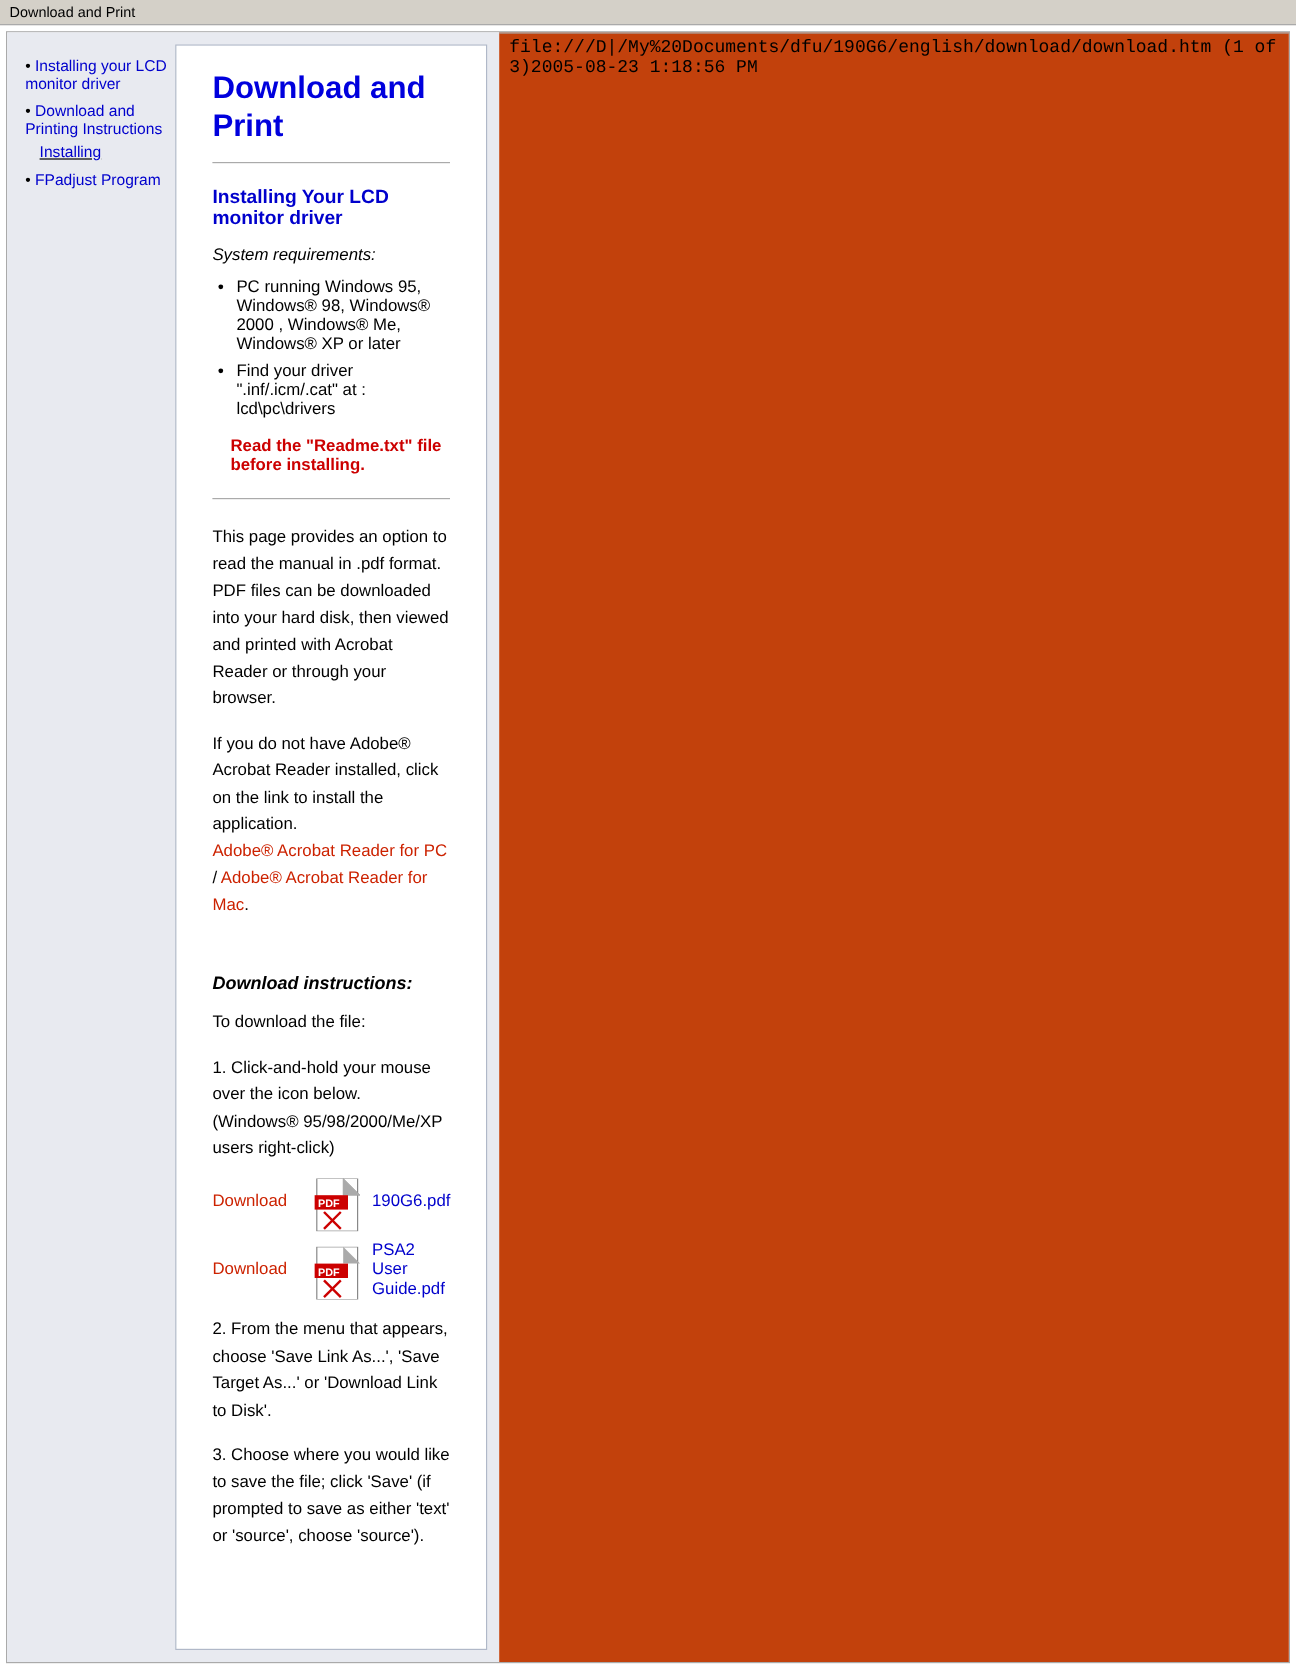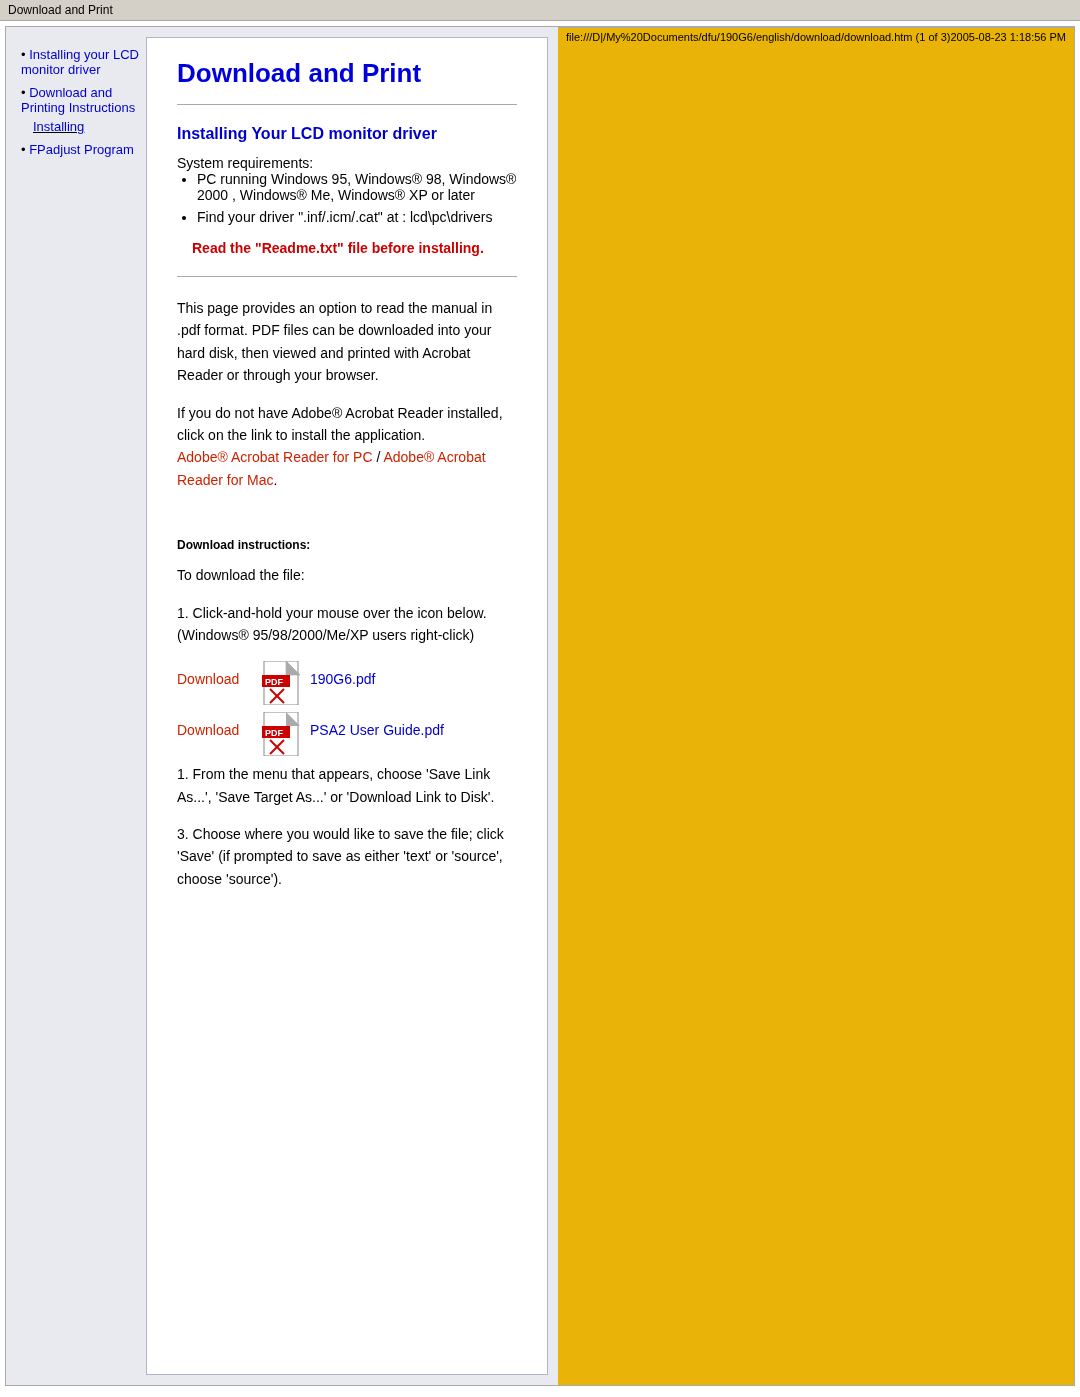--- a/index.html
+++ b/index.html
@@ -69,20 +69,22 @@
       border-top: 1px solid #aaa;
       margin: 10px 0 20px 0;
     }
     .section-title {
       font-size: 16px;
       font-weight: bold;
       color: #0000cc;
       margin-bottom: 12px;
     }
     .italic-label {
+      font-style: italic;
+      margin-bottom: 10px;
     }
     .bullet-list {
       margin-left: 20px;
       margin-bottom: 15px;
     }
     .bullet-list li {
       margin-bottom: 6px;
       list-style-type: disc;
     }
     .warning-text {
@@ -94,21 +96,22 @@
     .body-text {
       margin-bottom: 15px;
       line-height: 1.6;
     }
     .link-red {
       color: #cc2200;
       text-decoration: none;
     }
     .download-instructions-title {
       font-weight: bold;
-      font-size: 12px;
+      font-style: italic;
+      font-size: 15px;
       margin-bottom: 12px;
     }
     .download-row {
       display: flex;
       align-items: center;
       margin-bottom: 15px;
       gap: 10px;
     }
     .download-link {
       color: #cc2200;
@@ -125,25 +128,26 @@
     .pdf-icon svg {
       width: 38px;
       height: 44px;
     }
     .pdf-filename {
       color: #0000cc;
       text-decoration: none;
       font-size: 14px;
     }
     .status-bar {
-      background: #eab308;
+      background: #c2410c;
       padding: 3px 8px;
-      font-size: 11px;
+      font-size: 15px;
       color: #000;
       border-top: 1px solid #aaa;
+      font-family: Liberation Mono, monospace;
     }
     .numbered-text {
       margin-bottom: 15px;
       line-height: 1.6;
     }
   </style>
 </head>
 <body>
 
 <div class="title-bar">
@@ -243,21 +247,21 @@
             <polygon points="24,0 38,14 24,14" fill="#aaaaaa"></polygon>
             <rect x="0" y="14" width="28" height="12" fill="#cc0000"></rect>
             <text x="3" y="24" font-family="Arial" font-size="9" font-weight="bold" fill="#ffffff">PDF</text>
             <line x1="8" y1="28" x2="22" y2="42" stroke="#cc0000" stroke-width="2"></line>
             <line x1="22" y1="28" x2="8" y2="42" stroke="#cc0000" stroke-width="2"></line>
           </svg>
         </span>
         <a href="#" class="pdf-filename">PSA2 User Guide.pdf</a>
       </div>
 
-      <p class="numbered-text">1. From the menu that appears, choose 'Save Link As...', 'Save Target As...' or 'Download Link to Disk'.</p>
+      <p class="numbered-text">2. From the menu that appears, choose 'Save Link As...', 'Save Target As...' or 'Download Link to Disk'.</p>
 
       <p class="numbered-text">3. Choose where you would like to save the file; click 'Save' (if prompted to save as either 'text' or 'source', choose 'source').</p>
 
     </div>
   </div>
 
   <div class="status-bar">
     <span>file:///D|/My%20Documents/dfu/190G6/english/download/download.htm (1 of 3)2005-08-23 1:18:56 PM</span>
   </div>
 </div>

